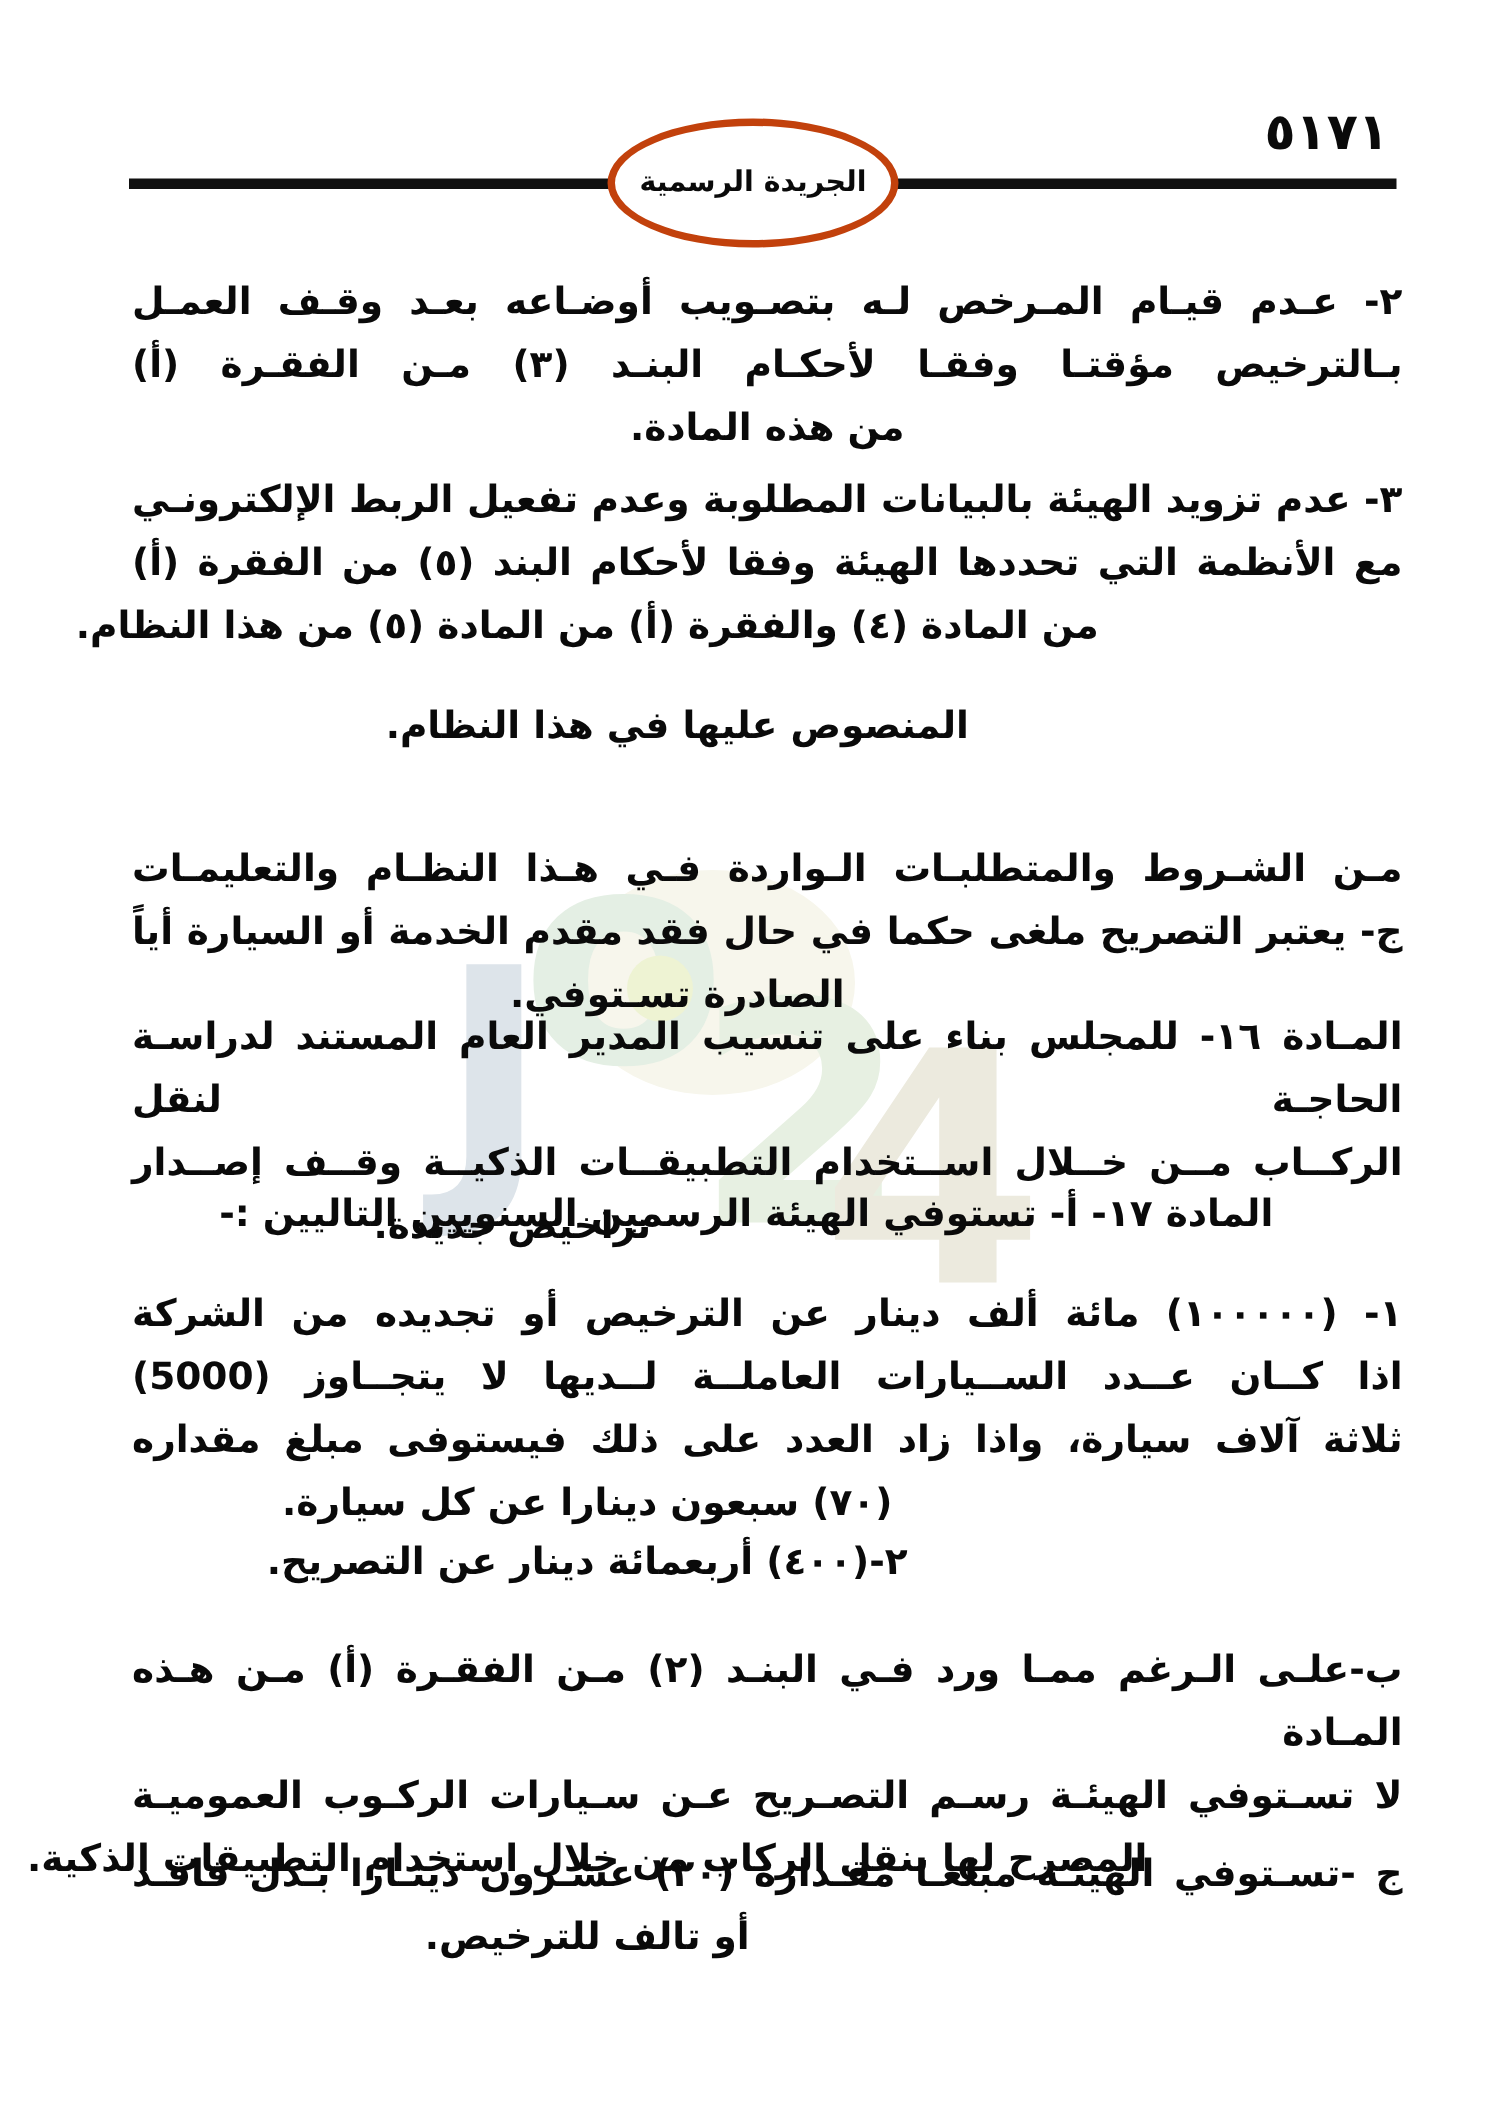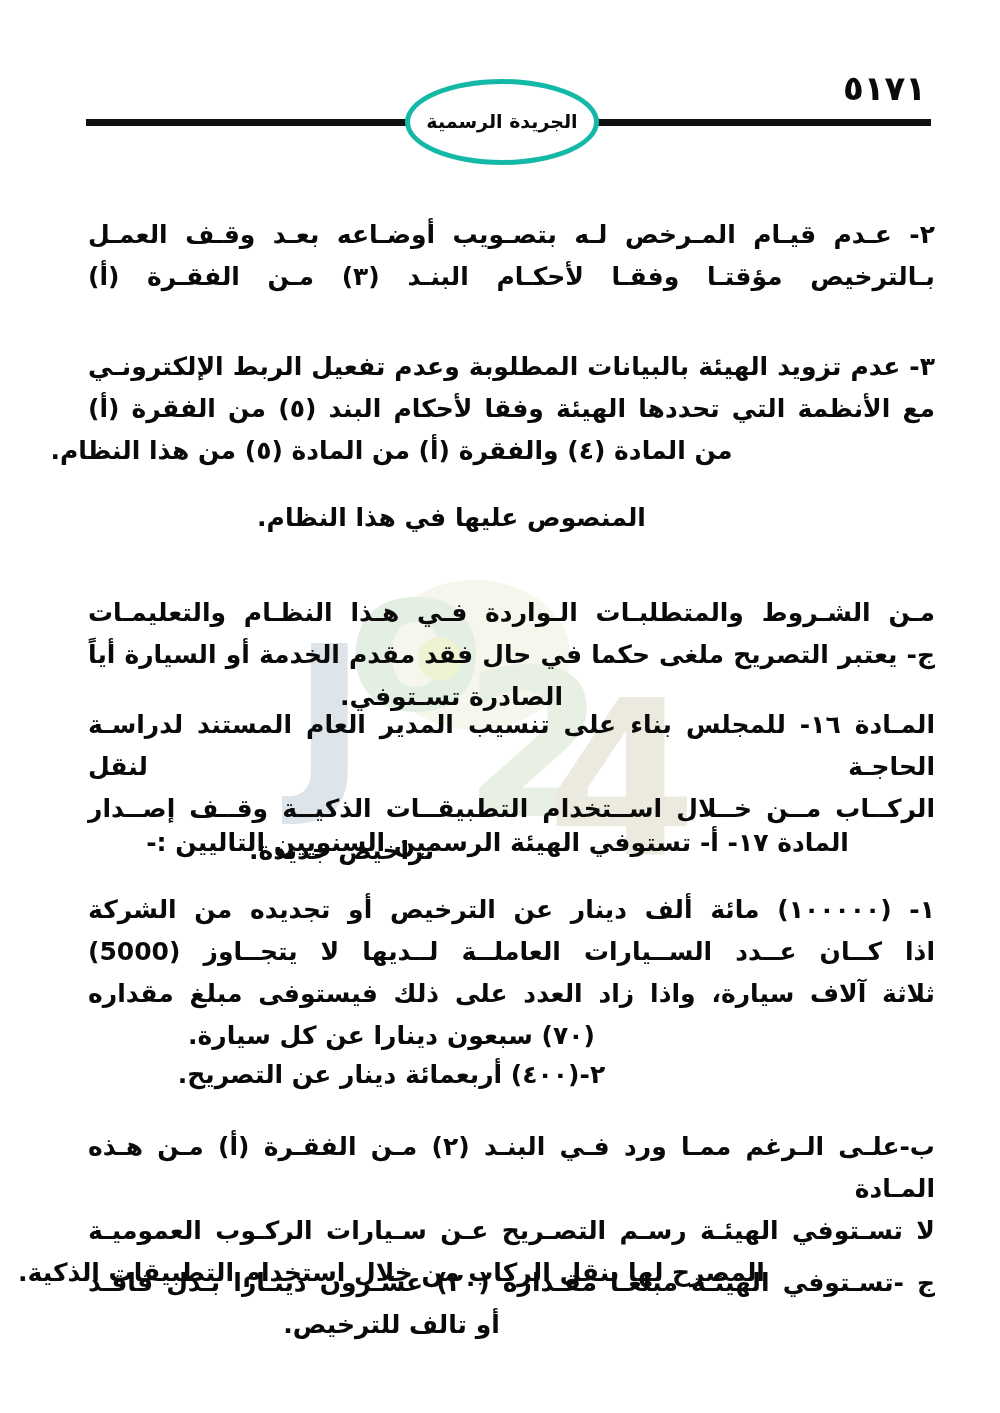--- a/index.html
+++ b/index.html
@@ -38,35 +38,35 @@
     direction:rtl; font-size:34px; font-weight:bold; color:#0a0a0a;
     z-index:2; letter-spacing:2px;
   }
   .header-rule {
     position:absolute; left:86px; top:119px;
     width:845px; height:7px; background:#101010; z-index:1;
   }
   .gazette-oval {
     position:absolute; left:405px; top:79px;
     width:194px; height:86px;
-    border:5px solid #14b8a6; border-radius:50%;
+    border:5px solid #c2410c; border-radius:50%;
     background:#ffffff; z-index:2;
     display:flex; align-items:center; justify-content:center;
   }
   .gazette-title {
     direction:rtl; font-size:19px; font-weight:bold; color:#0a0a0a;
     padding-bottom:2px;
   }
 
   
   .para {
     position:absolute; left:88px; right:65px;
     direction:rtl; unicode-bidi:embed;
     font-size:25px; font-weight:bold; color:#0a0a0a;
-    line-height:42px; z-index:1;margin-top:34px;
+    line-height:42px; z-index:1;
   }
   .ln   { text-align:justify; text-align-last:justify; }
   .ln-r { text-align:center; }
   .c    { text-align:center; text-align-last:center; }
   .sh1  { transform:translateX(-60px);text-align:center; }
   .sh2  { transform:translateX(-120px); }
   .sh3  { transform:translateX(-170px); }
   .pr28 { padding-right:28px; }
 
   .p0 { top:180px; }
@@ -96,20 +96,21 @@
 
   <div class="page-number">٥١٧١</div>
   <div class="header-rule"></div>
   <div class="gazette-oval">
     <span class="gazette-title">الجريدة الرسمية</span>
   </div>
 
   <div class="para p0">
     <div class="ln">٢- عـدم قيـام المـرخص لـه بتصـويب أوضـاعه بعـد وقـف العمـل</div>
     <div class="ln">بـالترخيص مؤقتـا وفقـا لأحكـام البنـد (٣) مـن الفقـرة (أ)</div>
+    <div class="c">من هذه المادة.</div>
   </div>
 
   <div class="para p1">
     <div class="ln">٣- عدم تزويد الهيئة بالبيانات المطلوبة وعدم تفعيل الربط الإلكترونـي</div>
     <div class="ln">مع الأنظمة التي تحددها الهيئة وفقا لأحكام البند (٥) من الفقرة (أ)</div>
     <div class="c sh2">من المادة (٤) والفقرة (أ) من المادة (٥) من هذا النظام.</div>
   </div>
 
   <div class="para p2">
     <div class="c sh1">المنصوص عليها في هذا النظام.</div>

